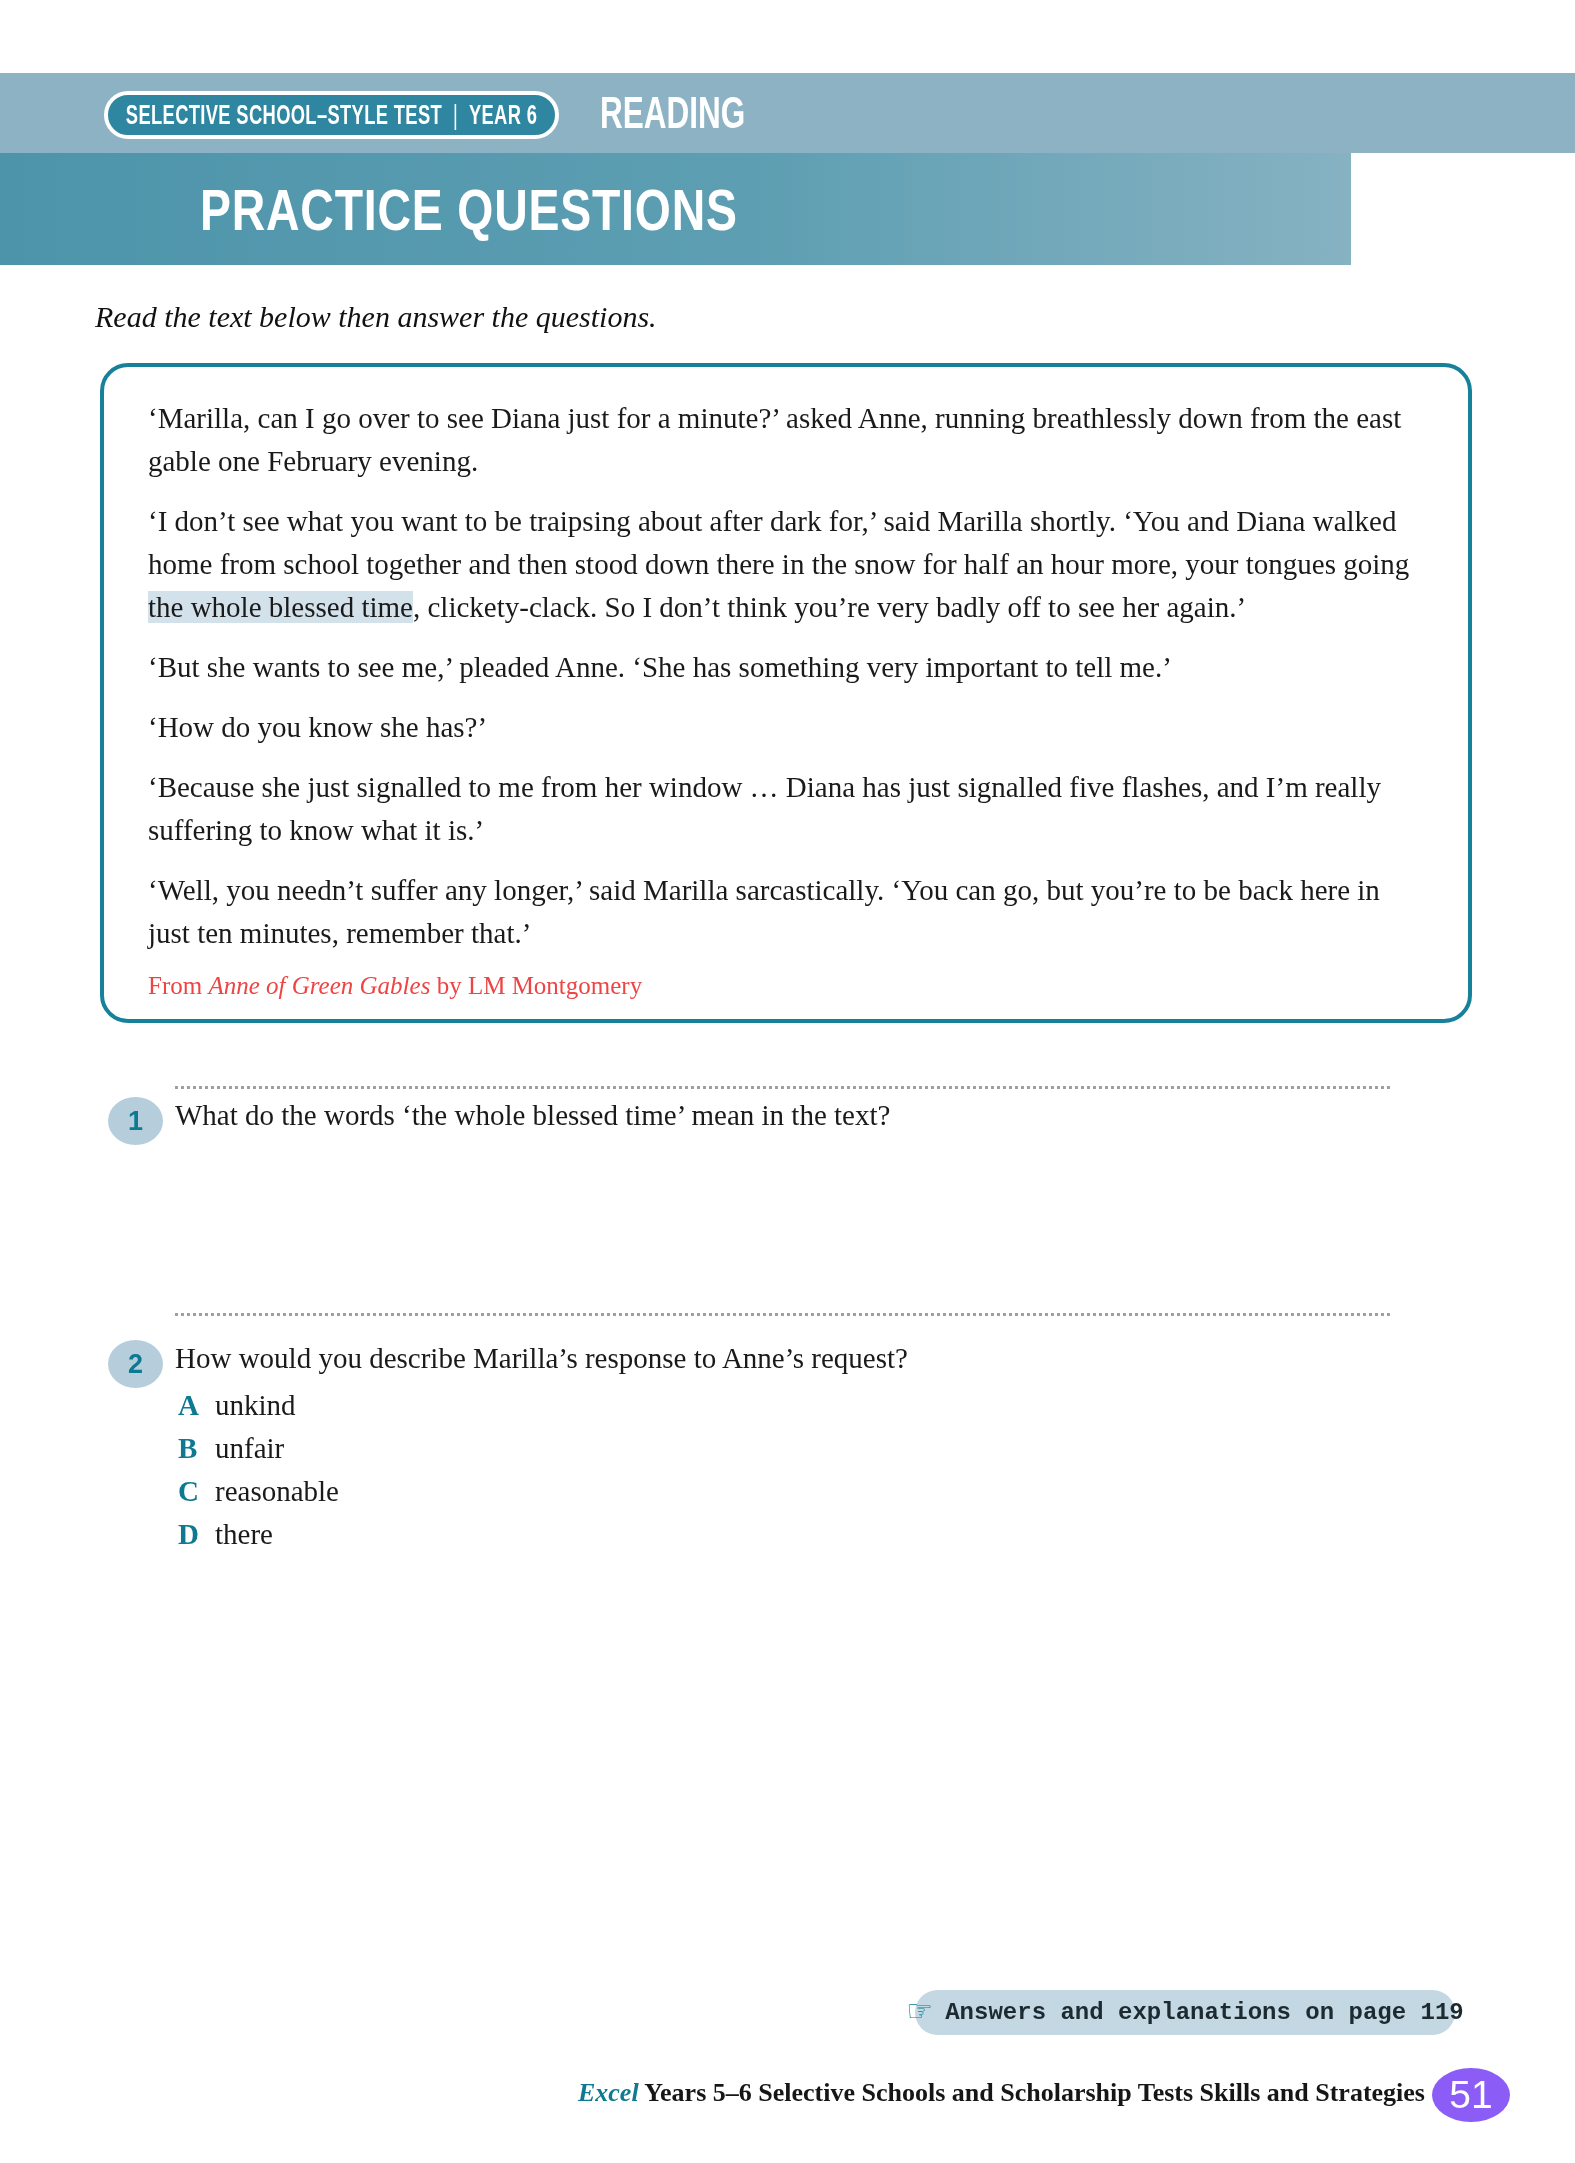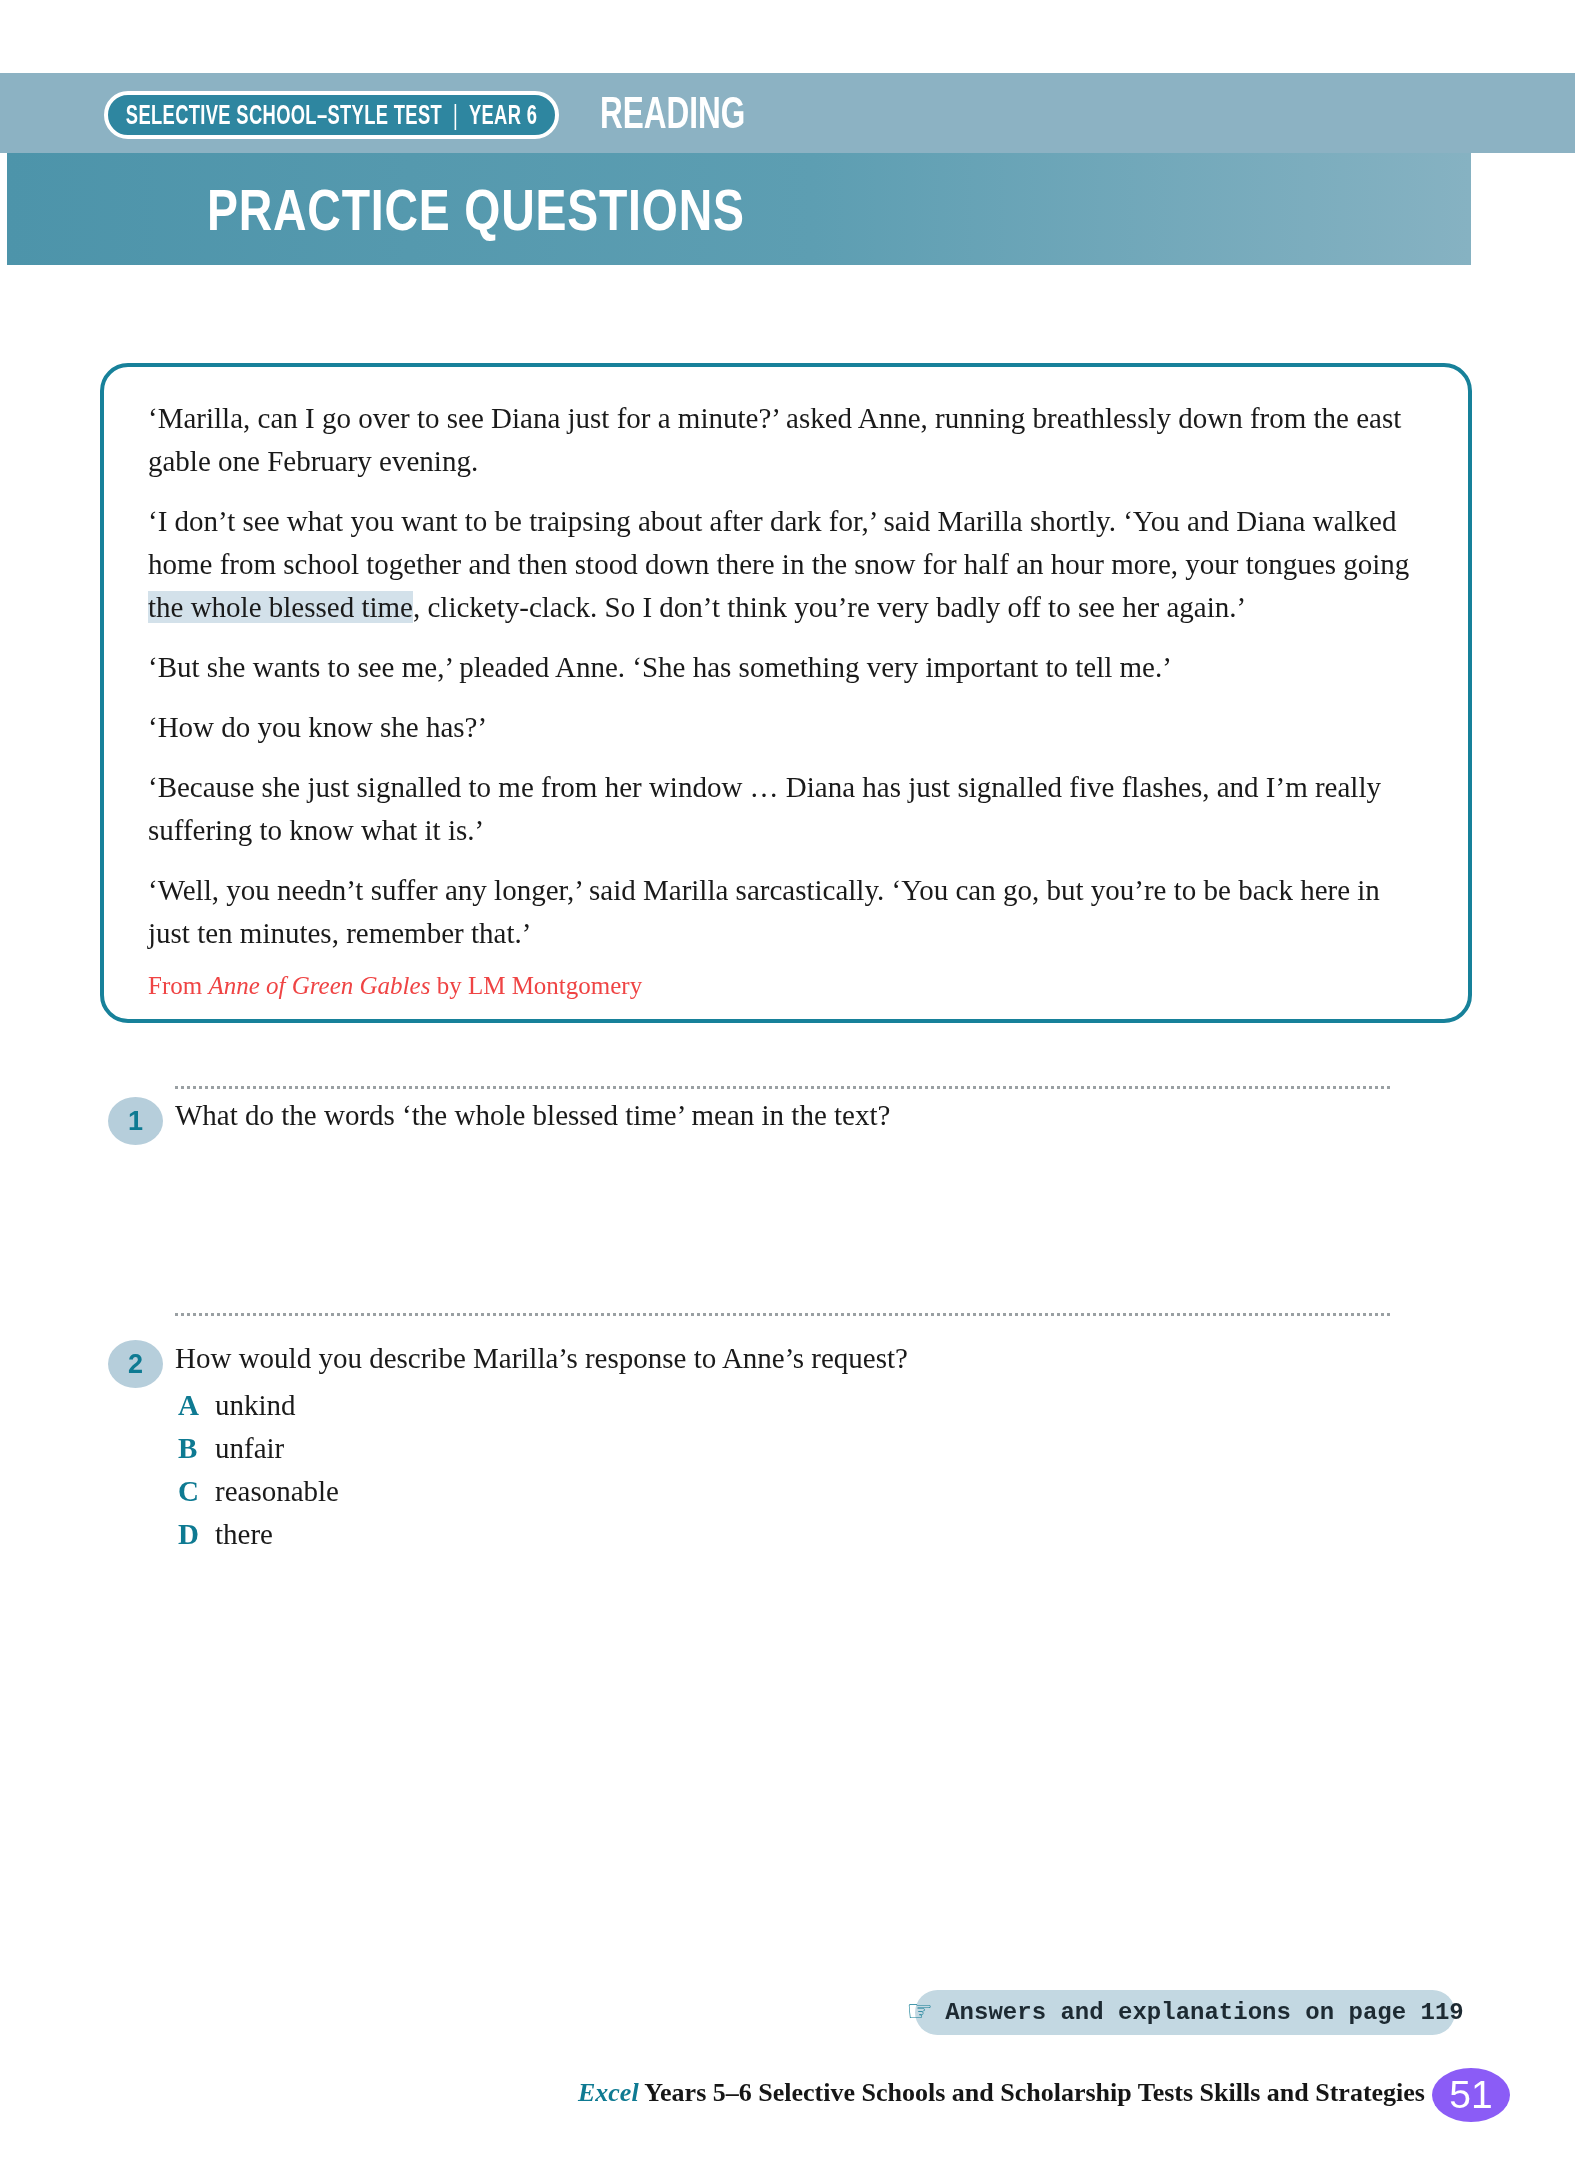--- a/index.html
+++ b/index.html
@@ -10,22 +10,22 @@
   .band1{position:absolute;left:0;top:73px;width:1575px;height:80px;background:#8cb2c3;}
   .test-pill{position:absolute;left:104px;top:18px;width:455px;height:48px;box-sizing:border-box;
              border:4px solid #ffffff;border-radius:28px;background:#2e86a0;
              display:flex;align-items:center;justify-content:center;}
   .test-pill .pill-label{white-space:nowrap;color:#ffffff;font-family:"Liberation Sans",sans-serif;
              font-weight:bold;font-size:27px;letter-spacing:.5px;transform:scaleX(.68);}
   .pill-divider{display:inline-block;margin:0 16px;font-weight:normal;}
   .reading-label{position:absolute;left:600px;top:0;height:80px;display:flex;align-items:center;
              color:#ffffff;font-family:"Liberation Sans",sans-serif;font-weight:bold;font-size:45px;
              white-space:nowrap;transform:scaleX(.7);transform-origin:left center;letter-spacing:0;}
-  .band2{position:absolute;left:0;top:153px;width:1464px;height:112px;
-             background:linear-gradient(90deg,#4d94aa 0%,#5d9eb2 55%,#86b2c2 100%);margin-left:7px;}
+  .band2{position:absolute;left:0;top:153px;width:1351px;height:112px;
+             background:linear-gradient(90deg,#4d94aa 0%,#5d9eb2 55%,#86b2c2 100%);}
   .page-title{position:absolute;left:200px;top:50%;transform:translateY(-50%) scaleX(.8);
              transform-origin:left center;color:#ffffff;font-family:"Liberation Sans",sans-serif;
              font-weight:bold;font-size:58px;white-space:nowrap;letter-spacing:1px;}
 
   
   .instruction{position:absolute;left:95px;top:300px;font-style:italic;font-size:30px;color:#111;}
 
   
   .passage-box{position:absolute;left:100px;top:363px;width:1372px;height:660px;box-sizing:border-box;
              border:4px solid #17819a;border-radius:28px;padding:30px 44px 0 44px;background:#ffffff;}
@@ -72,20 +72,21 @@
     <div class="test-pill">
       <span class="pill-label"><span>SELECTIVE SCHOOL–STYLE TEST</span><span class="pill-divider">|</span><span>YEAR 6</span></span>
     </div>
     <div class="reading-label">READING</div>
   </div>
 
   <div class="band2">
     <div class="page-title">PRACTICE QUESTIONS</div>
   </div>
 
+  <div class="instruction">Read the text below then answer the questions.</div>
 
   <div class="passage-box">
     <p>‘Marilla, can I go over to see Diana just for a minute?’ asked Anne, running breathlessly down from the east gable one February evening.</p>
     <p><span>‘I don’t see what you want to be traipsing about after dark for,’ said Marilla shortly. ‘You and Diana walked home from school together and then stood down there in the snow for half an hour more, your tongues going </span><span class="hl">the whole blessed time</span><span>, clickety-clack. So I don’t think you’re very badly off to see her again.’</span></p>
     <p>‘But she wants to see me,’ pleaded Anne. ‘She has something very important to tell me.’</p>
     <p>‘How do you know she has?’</p>
     <p>‘Because she just signalled to me from her window … Diana has just signalled five flashes, and I’m really suffering to know what it is.’</p>
     <p>‘Well, you needn’t suffer any longer,’ said Marilla sarcastically. ‘You can go, but you’re to be back here in just ten minutes, remember that.’</p>
     <div class="source-line"><span>From </span><span class="source-title">Anne of Green Gables</span><span> by LM Montgomery</span></div>
   </div>

